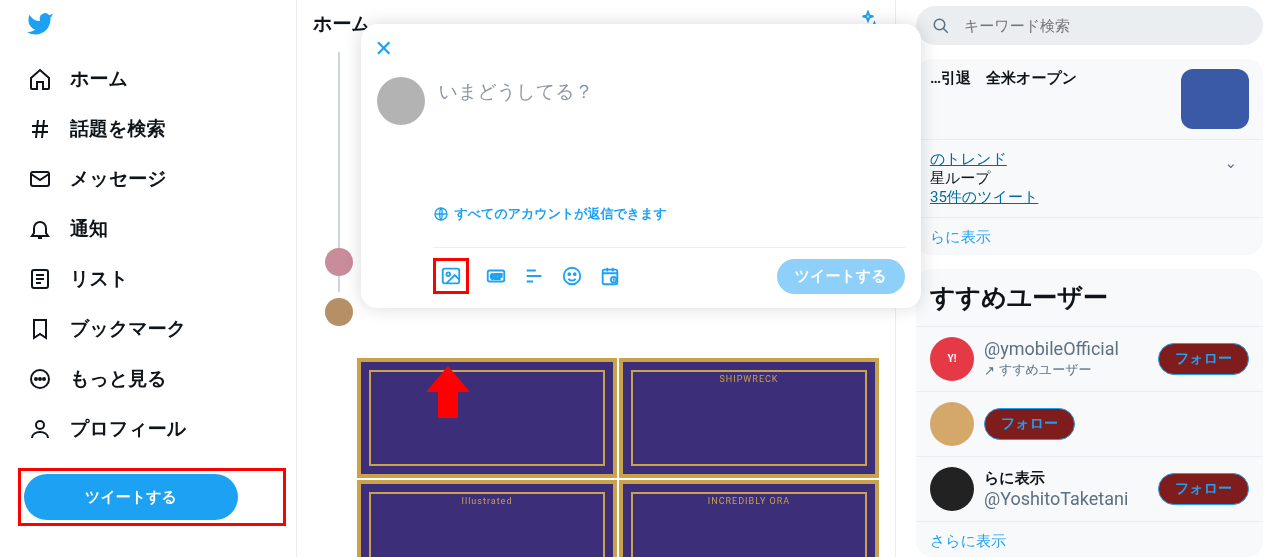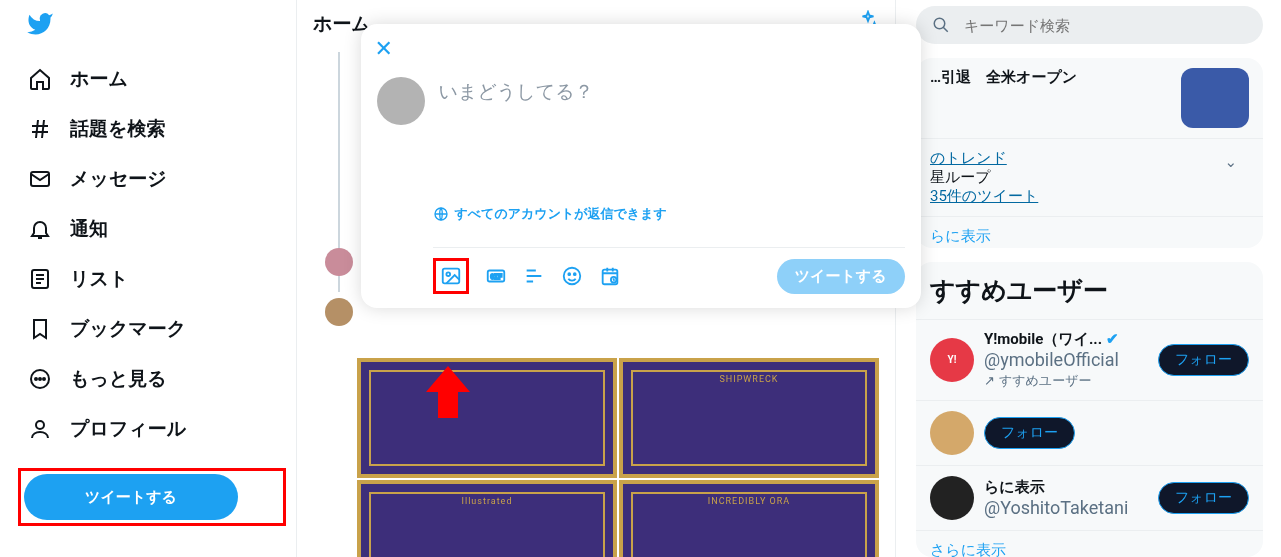--- a/index.html
+++ b/index.html
@@ -39,21 +39,21 @@
   .news-thumb{width:68px;height:60px;background:#3a5aa8;border-radius:12px;flex:0 0 68px;}
   .follow-title{font-size:25px;font-weight:800;padding:12px 14px;}
   .user-row{display:flex;align-items:center;gap:10px;padding:10px 14px;border-top:1px solid #ebeef0;}
   .user-av{width:44px;height:44px;border-radius:50%;background:#555;flex:0 0 44px;}
   .user-av.y{background:#e63946;display:flex;align-items:center;justify-content:center;color:#fff;font-size:10px;font-weight:700;}
   .user-info{flex:1;min-width:0;}
   .user-name{font-weight:700;display:flex;align-items:center;gap:4px;}
   .user-name .ver{color:#1da1f2;}
   .user-handle{color:#5b7083;font-size:18px;}
   .promo{color:#5b7083;font-size:13px;display:flex;align-items:center;gap:4px;margin-top:2px;}
-  .follow-btn{border:1px solid #1da1f2;color:#1da1f2;background:#0f172a;border-radius:9999px;padding:6px 16px;font-weight:400;font-size:14px;cursor:pointer;}
+  .follow-btn{border:1px solid #1da1f2;color:#1da1f2;background:#7f1d1d;border-radius:9999px;padding:6px 16px;font-weight:700;font-size:14px;cursor:pointer;}
   .right .chev{position:absolute;right:26px;color:#5b7083;}
   
   .overlay{position:absolute;inset:0;display:flex;justify-content:center;align-items:flex-start;z-index:50;}
   .modal{width:560px;background:#fff;border-radius:16px;margin-top:24px;box-shadow:0 0 18px rgba(0,0,0,.15);overflow:visible;position:relative;}
   .modal-hdr{padding:12px 14px;}
   .modal-hdr .close{color:#1da1f2;font-size:22px;cursor:pointer;}
   .compose{display:flex;padding:4px 16px 0;gap:12px;}
   .compose-av{width:48px;height:48px;border-radius:50%;background:#b3b3b3;flex:0 0 48px;}
   .compose textarea{border:none;outline:none;resize:none;font-size:19px;width:100%;height:110px;color:#5b7083;font-family:Liberation Sans, sans-serif;}
   .compose textarea::placeholder{color:#8c98a4;}
@@ -214,24 +214,20 @@
       </div>
       <div class="panel-row last">らに表示</div>
     </div>
 
     <div class="panel">
       <div class="follow-title">すすめユーザー</div>
 
       <div class="user-row">
         <div class="user-av y">Y!</div>
         <div class="user-info">
-          <div class="user-name ellipsis">
-              <span>Y!mobile（ワイ...</span>
-              <span class="ver">✔</span>
-            </div>
           <div class="user-handle">@ymobileOfficial</div>
           <div class="promo">
               <span>↗</span>
               <span>すすめユーザー</span>
             </div>
         </div>
         <button class="follow-btn">フォロー</button>
       </div>
 
       <div class="user-row">

